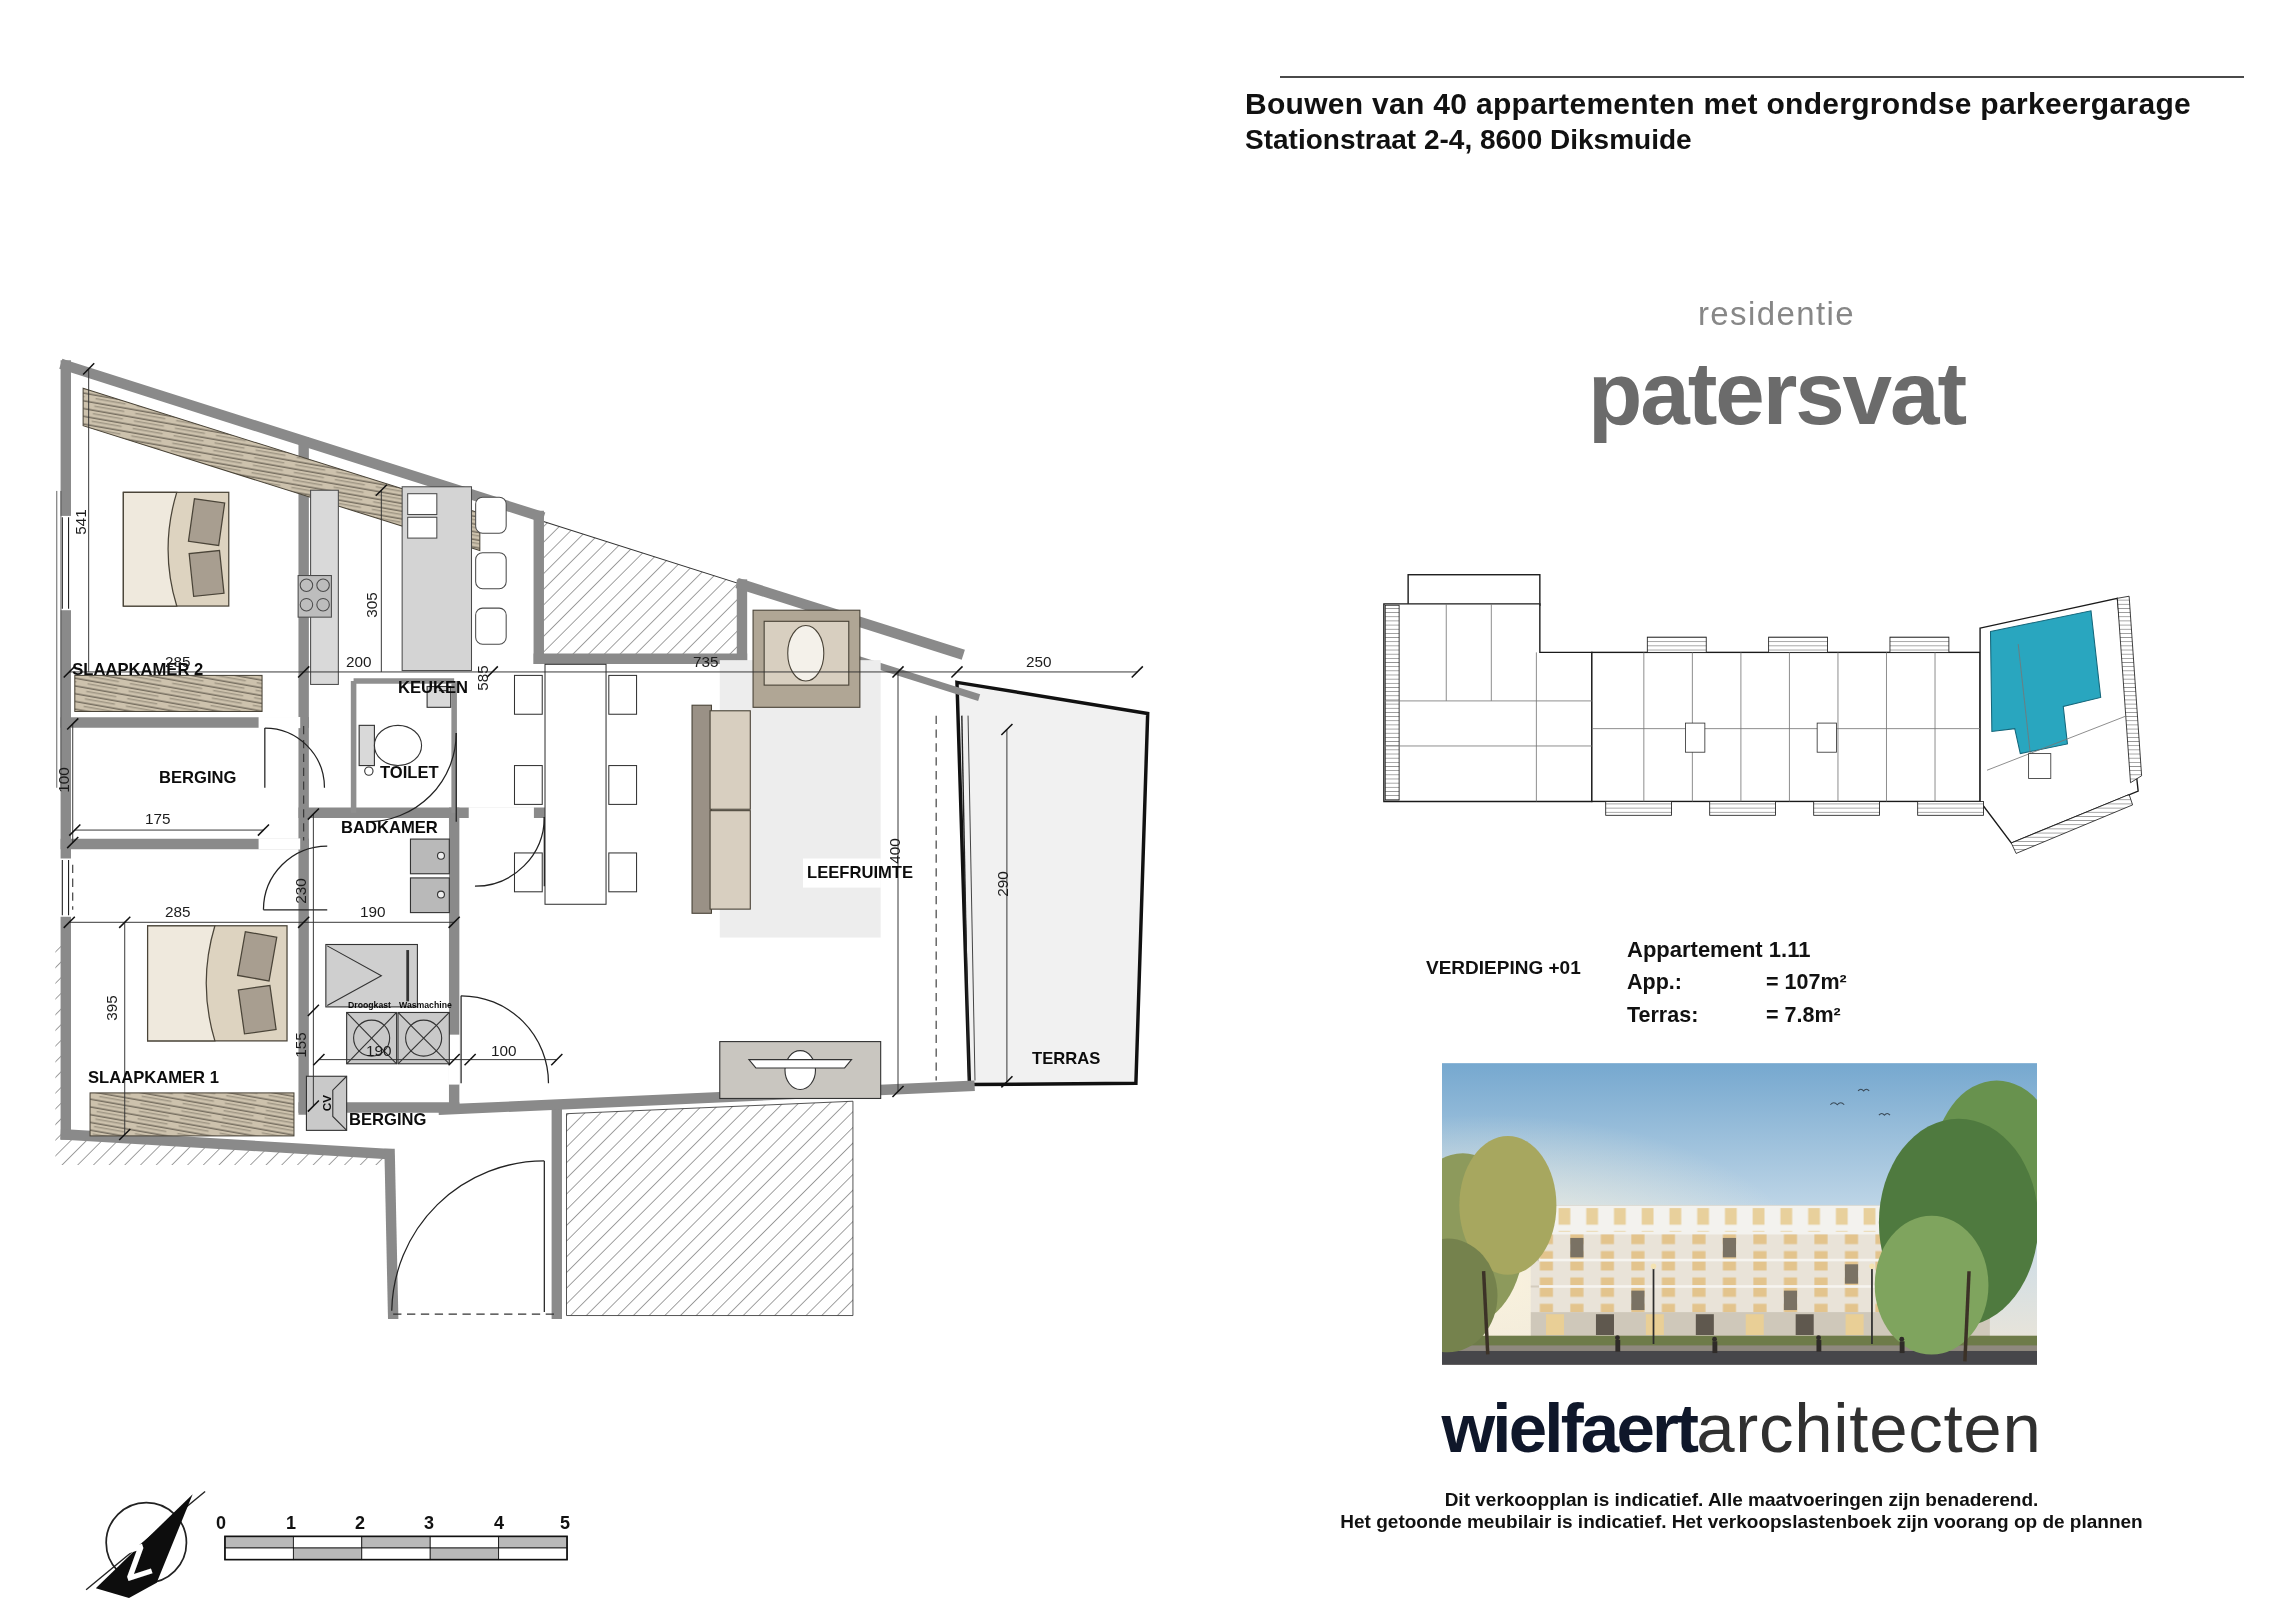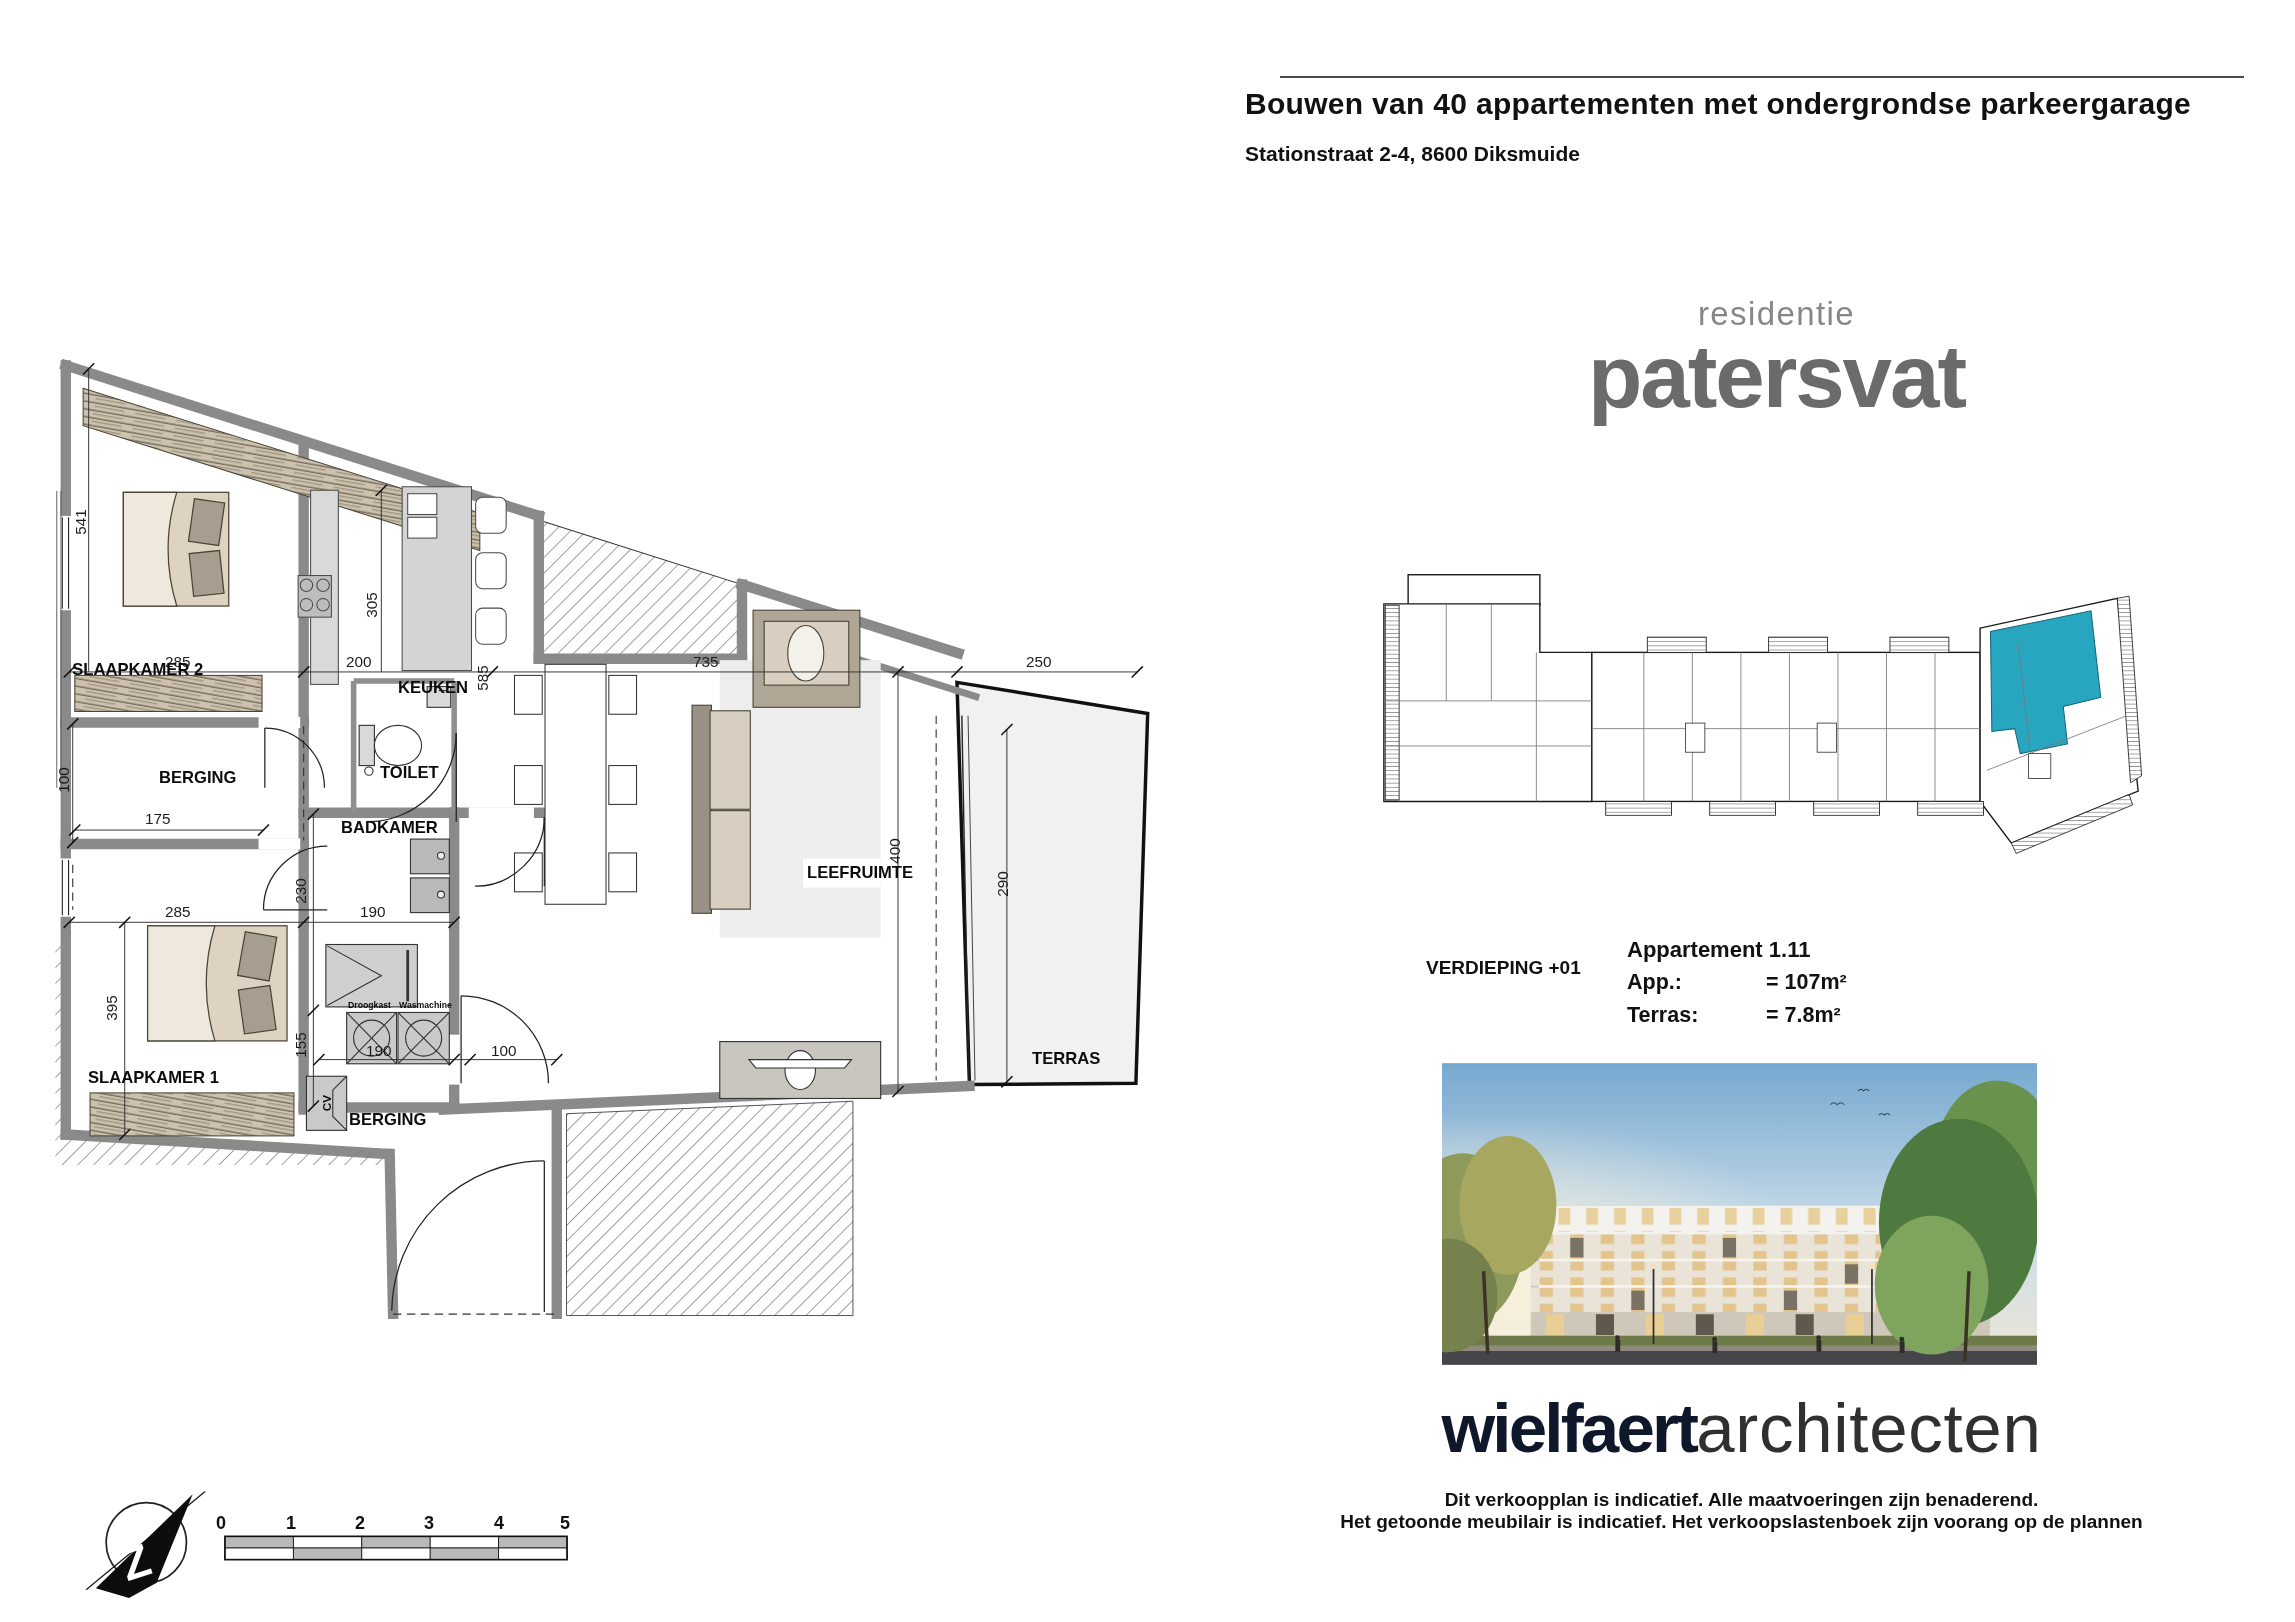--- a/index.html
+++ b/index.html
@@ -5,24 +5,24 @@
   html,body{margin:0;padding:0;}
   body{
     width:2295px;height:1623px;position:relative;background:#fff;
     font-family:"Liberation Sans",sans-serif;color:#111;overflow:hidden;
   }
   .abs{position:absolute;}
   
   #top-rule{left:1280px;top:76px;width:964px;height:2.1px;background:#4a4a4a;}
   #title-block{left:1245px;top:87px;width:1002px;text-align:left;}
   #page-title{font-size:30px;font-weight:bold;letter-spacing:0.3px;}
-  #page-address{margin-top:21px;font-size:21px;font-weight:bold;}
+  #page-address{margin-top:3px;font-size:28px;font-weight:bold;}
   #logo-block{left:1485px;top:297px;width:583px;text-align:center;line-height:1;}
   #logo-top{display:block;font-size:33px;color:#878787;letter-spacing:1.4px;}
-  #logo-name{display:block;font-size:89px;font-weight:bold;color:#6b6b6b;letter-spacing:-2.1px;margin-top:2px;}
+  #logo-name{display:block;font-size:89px;font-weight:bold;color:#6b6b6b;letter-spacing:-2.1px;margin-top:19px;}
   #overview-caption{left:1426px;top:957px;font-size:19px;font-weight:bold;}
   #apt-block{left:1627px;top:933px;font-size:21.5px;font-weight:bold;line-height:33px;}
   #apt-title{font-size:22px;}
   .apt-label{display:inline-block;width:133px;}
   #brand-block{left:1315px;top:1394px;width:853px;text-align:center;line-height:1;}
   #brand-block .b{font-size:69px;font-weight:bold;color:#0f172a;letter-spacing:-2.8px;}
   #brand-block .l{font-size:69px;font-weight:normal;color:#303030;letter-spacing:0.7px;}
   #disclaimer-block{left:1315px;top:1489px;width:853px;text-align:center;font-size:19px;font-weight:bold;line-height:21.5px;}
   
   #plan-labels{left:55px;top:355px;width:1100px;height:964px;}

